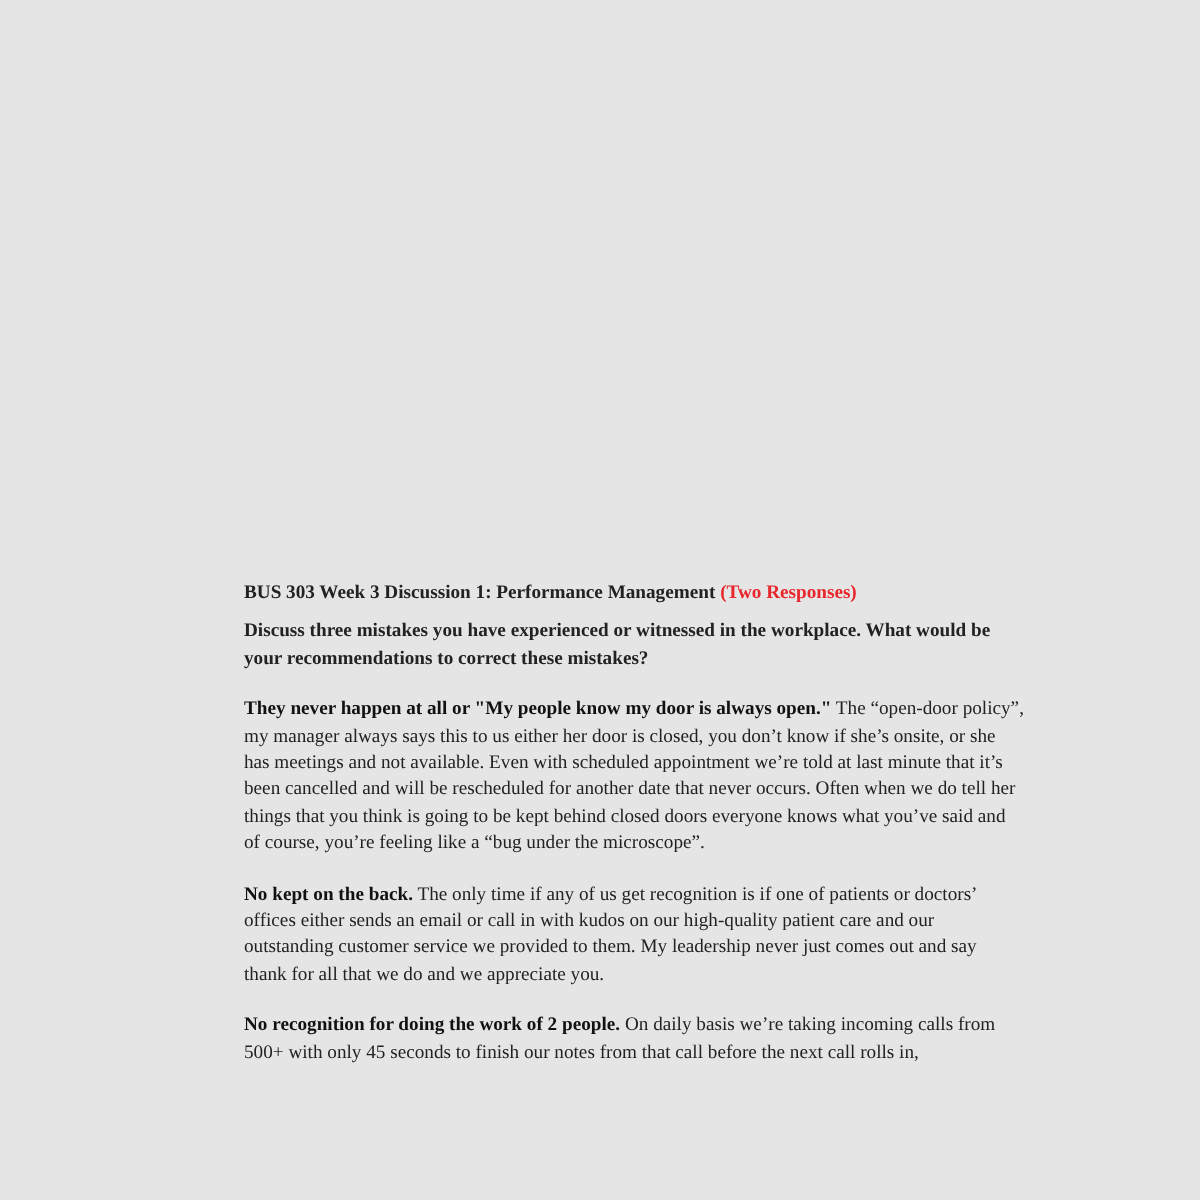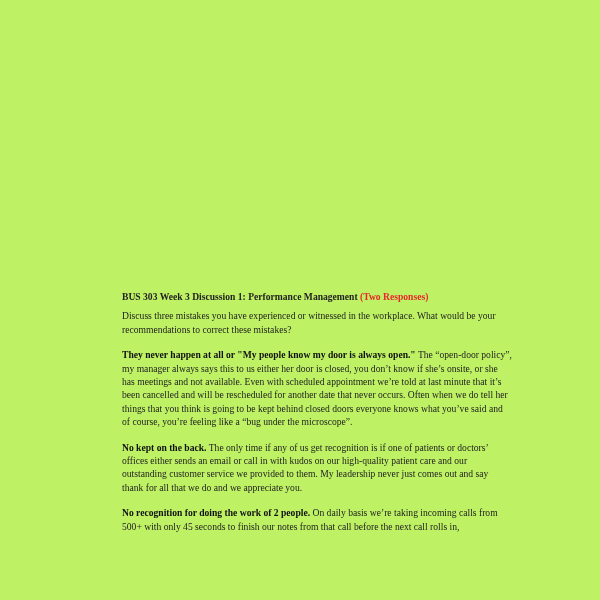--- a/index.html
+++ b/index.html
@@ -7,21 +7,21 @@
       padding: 0;
       background: #ffffff;
       width: 600px;
       height: 600px;
       overflow: hidden;
     }
     .page {
       position: relative;
       width: 600px;
       height: 600px;
-      background: #bef264;
+      background: #e5e5e5;
       font-family: "Liberation Serif", "DejaVu Serif", serif;
       color: #222222;
     }
     .content {
       position: absolute;
       left: 122px;
       top: 290px;
       width: 390px;
       font-size: 9.6px;
       line-height: 13.4px;
@@ -29,21 +29,21 @@
     .title {
       font-weight: bold;
       font-size: 9.6px;
       margin: 0 0 6px 0;
       white-space: nowrap;
     }
     .title .accent {
       color: #e8262b;
     }
     .question {
-      font-weight: normal;
+      font-weight: bold;
       margin: 0 0 0 0;
     }
     .intro {
       margin: 30px 0 6px 0;
     }
     .para {
       margin: 12px 0 7px 0;
       text-align: left;
     }
     .para .lead {

